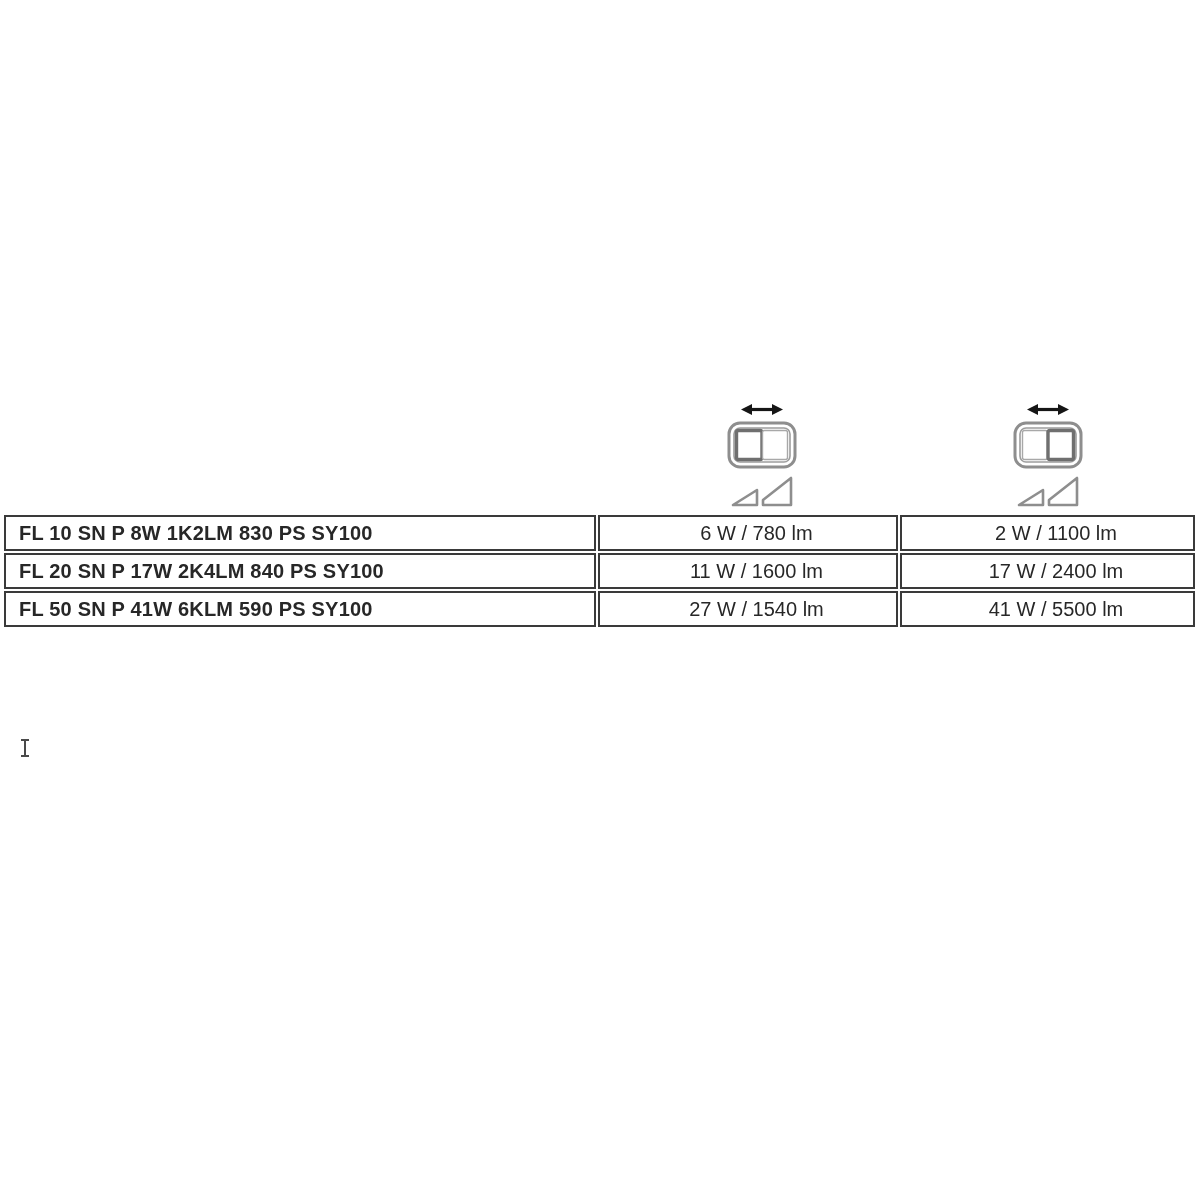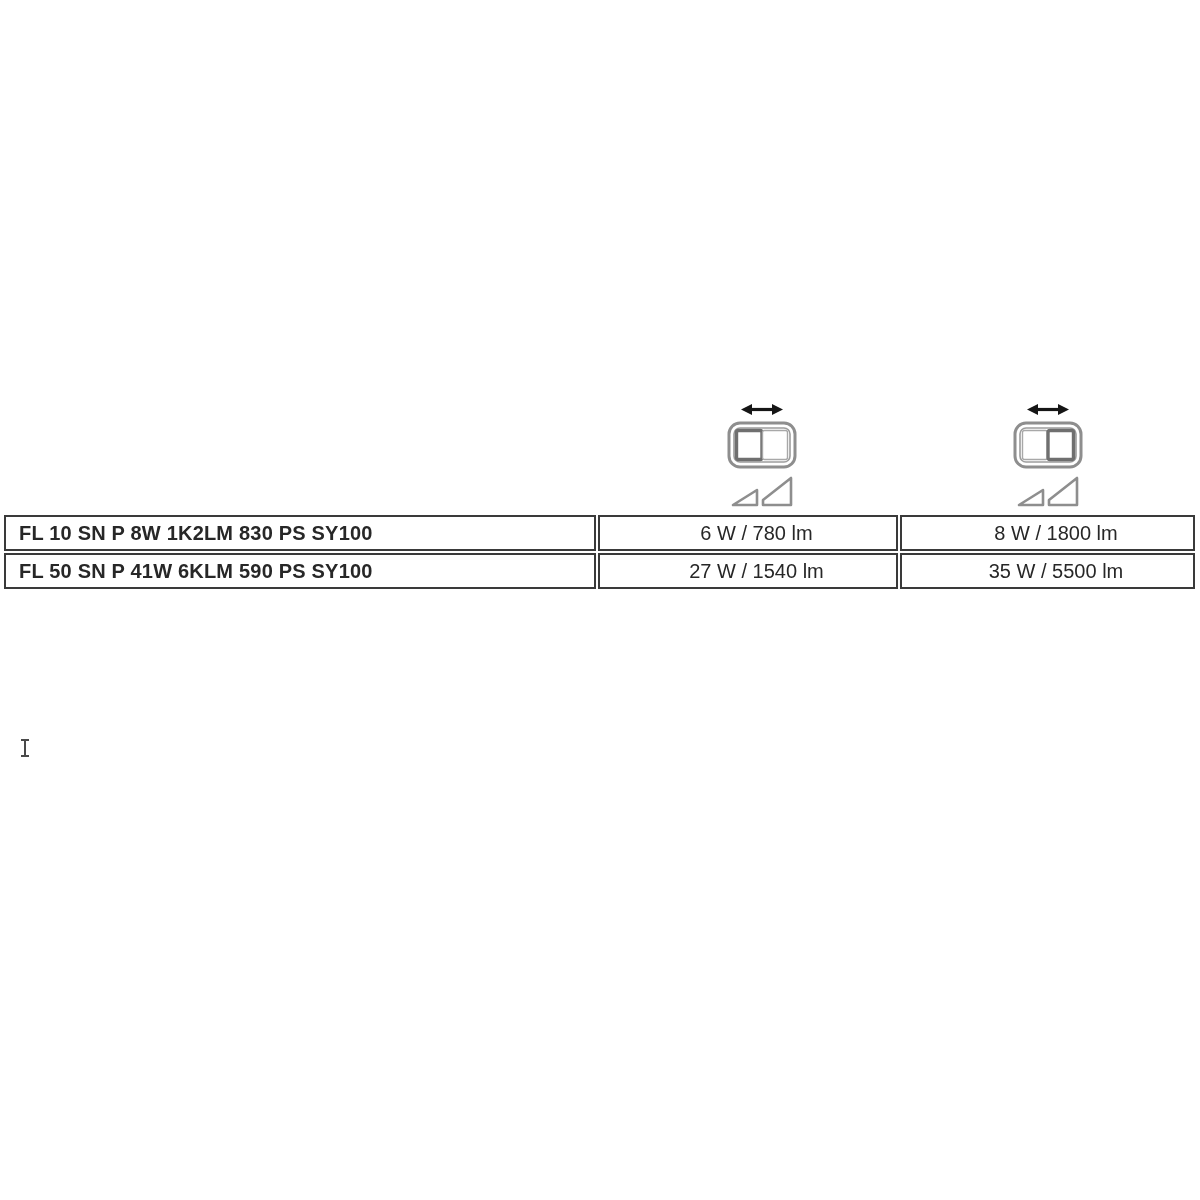--- a/index.html
+++ b/index.html
@@ -118,26 +118,31 @@
   <table class="spec-table">
     <colgroup>
       <col style="width:588px">
       <col style="width:298px">
       <col style="width:293px">
     </colgroup>
     <tbody>
       <tr>
         <td class="model-cell">FL 10 SN P 8W 1K2LM 830 PS SY100</td>
         <td class="value-cell">6 W / 780 lm</td>
-        <td class="value-cell">8 W / 1800 lm</td>
+        <td class="value-cell">2 W / 1100 lm</td>
+      </tr>
+      <tr>
+        <td class="model-cell">FL 20 SN P 17W 2K4LM 840 PS SY100</td>
+        <td class="value-cell">11 W / 1600 lm</td>
+        <td class="value-cell">17 W / 2400 lm</td>
       </tr>
       <tr>
         <td class="model-cell">FL 50 SN P 41W 6KLM 590 PS SY100</td>
         <td class="value-cell">27 W / 1540 lm</td>
-        <td class="value-cell">35 W / 5500 lm</td>
+        <td class="value-cell">41 W / 5500 lm</td>
       </tr>
     </tbody>
   </table>
 
   <div class="cursor-artifact">
     <div class="cap-top"></div>
     <div class="stem"></div>
     <div class="cap-bot"></div>
   </div>
 

